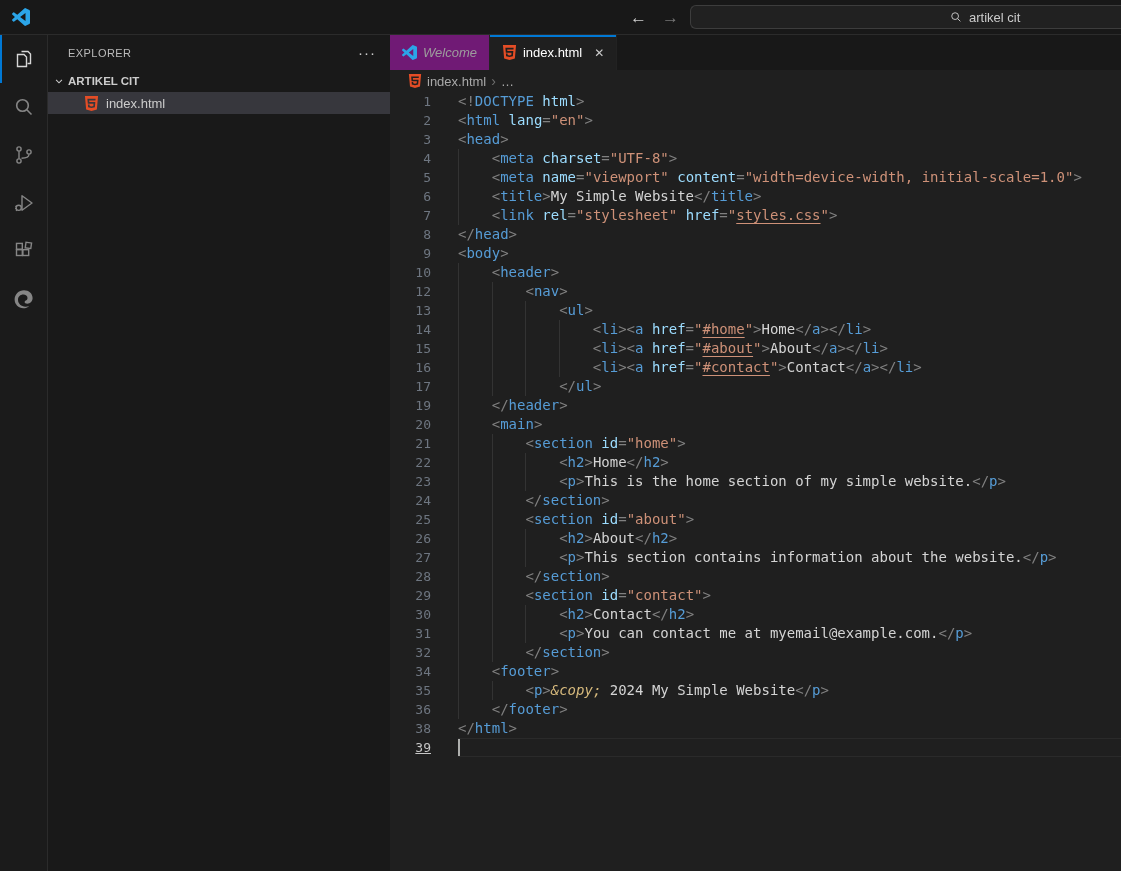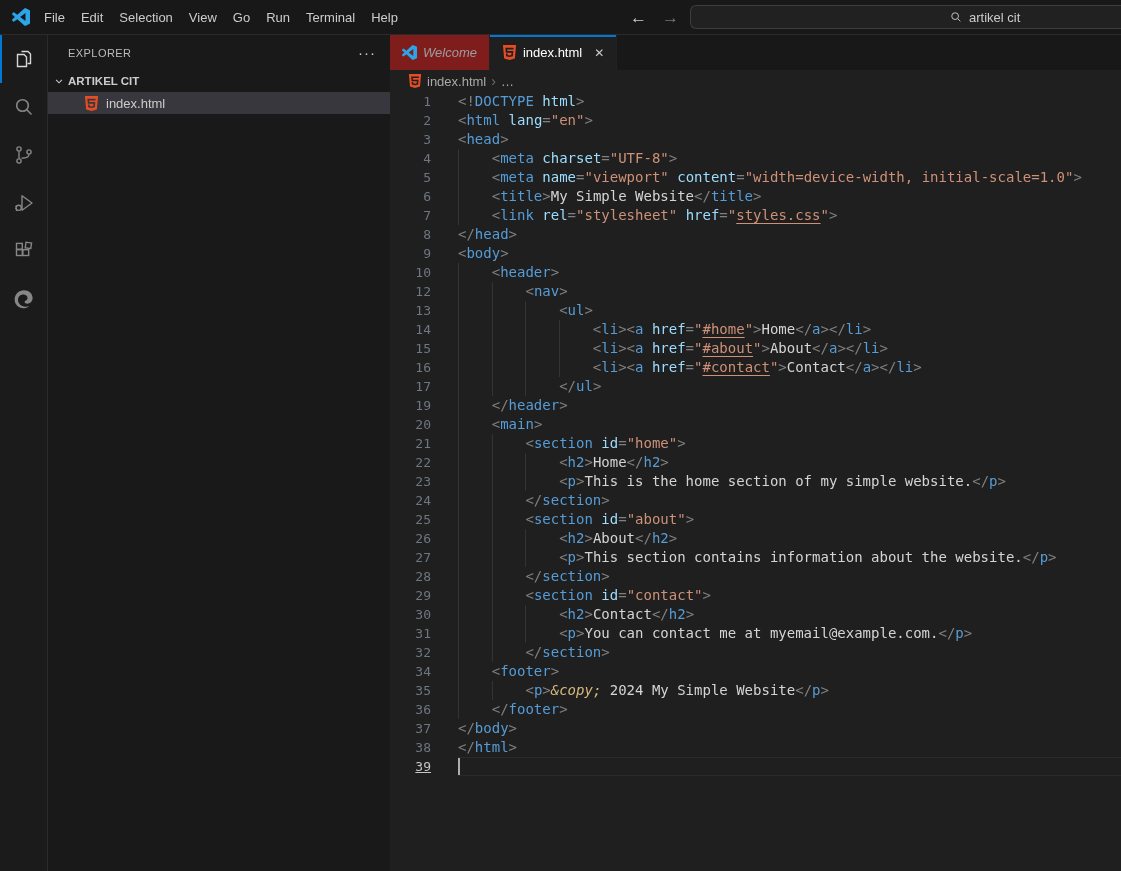--- a/index.html
+++ b/index.html
@@ -42,21 +42,21 @@
   .folder-label { font-size:11.5px; font-weight:bold; margin-left:2px; }
   .file-row { height:22px; display:flex; align-items:center; padding-left:36px; gap:7px;
               font-size:13px; color:#cccccc; }
   .file-row.selected { background:#37373d; }
 
   
   .editorgroup { width:731px; display:flex; flex-direction:column; background:#1f1f1f; }
   .tabbar { height:35px; background:#181818; display:flex; }
   .tab { height:35px; display:flex; align-items:center; padding:0 12px; gap:6px;
          font-size:13px; border-right:1px solid #222222; position:relative; }
-  .tab.inactive { background:#7f1d1d; color:#9d9d9d; }
+  .tab.inactive { background:#701a75; color:#9d9d9d; }
   .tab.inactive .tab-label { font-style:italic; }
   .tab.active { background:#1f1f1f; color:#ffffff; }
   .tab.active::before { content:""; position:absolute; left:0; top:0; right:0; height:2px;
                         background:#0078d4; }
   .tab-close { margin-left:6px; font-size:12px; color:#cccccc; }
   .breadcrumbs { height:22px; display:flex; align-items:center; padding-left:18px; gap:5px;
                  font-size:13px; color:#a9a9a9; background:#1f1f1f; }
   .bc-sep { color:#6e6e6e; font-size:14px; }
 
   
@@ -81,30 +81,20 @@
 </style>
 </head>
 <body>
 
 <div class="titlebar">
   <span class="logo">
       <svg width="18" height="18" viewBox="0 0 24 24">
         <path fill="#2ba5e8" d="M23.15 2.587L18.21.21a1.494 1.494 0 0 0-1.705.29l-9.46 8.63-4.12-3.128a.999.999 0 0 0-1.276.057L.327 7.261A1 1 0 0 0 .326 8.74L3.899 12 .326 15.26a1 1 0 0 0 .001 1.479L1.65 17.94a.999.999 0 0 0 1.276.057l4.12-3.128 9.46 8.63a1.492 1.492 0 0 0 1.704.29l4.942-2.377A1.5 1.5 0 0 0 24 20.06V3.939a1.5 1.5 0 0 0-.85-1.352zm-5.146 14.861L10.826 12l7.178-5.448v10.896z"></path>
       </svg>
     </span>
-  <div class="menubar">
-      <div class="menu-item">File</div>
-      <div class="menu-item">Edit</div>
-      <div class="menu-item">Selection</div>
-      <div class="menu-item">View</div>
-      <div class="menu-item">Go</div>
-      <div class="menu-item">Run</div>
-      <div class="menu-item">Terminal</div>
-      <div class="menu-item">Help</div>
-    </div>
   <span class="nav-arrow nav-back">←</span>
   <span class="nav-arrow nav-fwd">→</span>
   <div class="search-box">
     <span class="search-label">
       <span style="display:flex;">
           <svg width="14" height="14" viewBox="0 0 24 24" fill="none" stroke="#cbcbcb" stroke-width="1.6">
             <circle cx="10.5" cy="10.5" r="5.8"></circle>
             <line x1="14.8" y1="14.8" x2="19.5" y2="19.5"></line>
           </svg>
         </span>
@@ -354,24 +344,20 @@
         </div>
         <div class="code-line">
           <div class="ln">35</div>
           <div class="lt"><span class="guide" style="left: 0ch;"></span><span class="guide" style="left: 4ch;"></span><span class="tk-x">        </span><span class="tk-p">&lt;</span><span class="tk-t">p</span><span class="tk-p">&gt;</span><span class="tk-e">&amp;copy;</span><span class="tk-x"> 2024 My Simple Website</span><span class="tk-p">&lt;/</span><span class="tk-t">p</span><span class="tk-p">&gt;</span></div>
         </div>
         <div class="code-line">
           <div class="ln">36</div>
           <div class="lt"><span class="guide" style="left: 0ch;"></span><span class="tk-x">    </span><span class="tk-p">&lt;/</span><span class="tk-t">footer</span><span class="tk-p">&gt;</span></div>
         </div>
         <div class="code-line">
-          <div class="ln">37</div>
-          <div class="lt"><span class="tk-p">&lt;/</span><span class="tk-t">body</span><span class="tk-p">&gt;</span></div>
-        </div>
-        <div class="code-line">
           <div class="ln">38</div>
           <div class="lt"><span class="tk-p">&lt;/</span><span class="tk-t">html</span><span class="tk-p">&gt;</span></div>
         </div>
         <div class="code-line current">
           <div class="ln">39</div>
           <div class="lt"><span class="cursor"></span></div>
         </div>
       </div>
   </div>
 </div>

